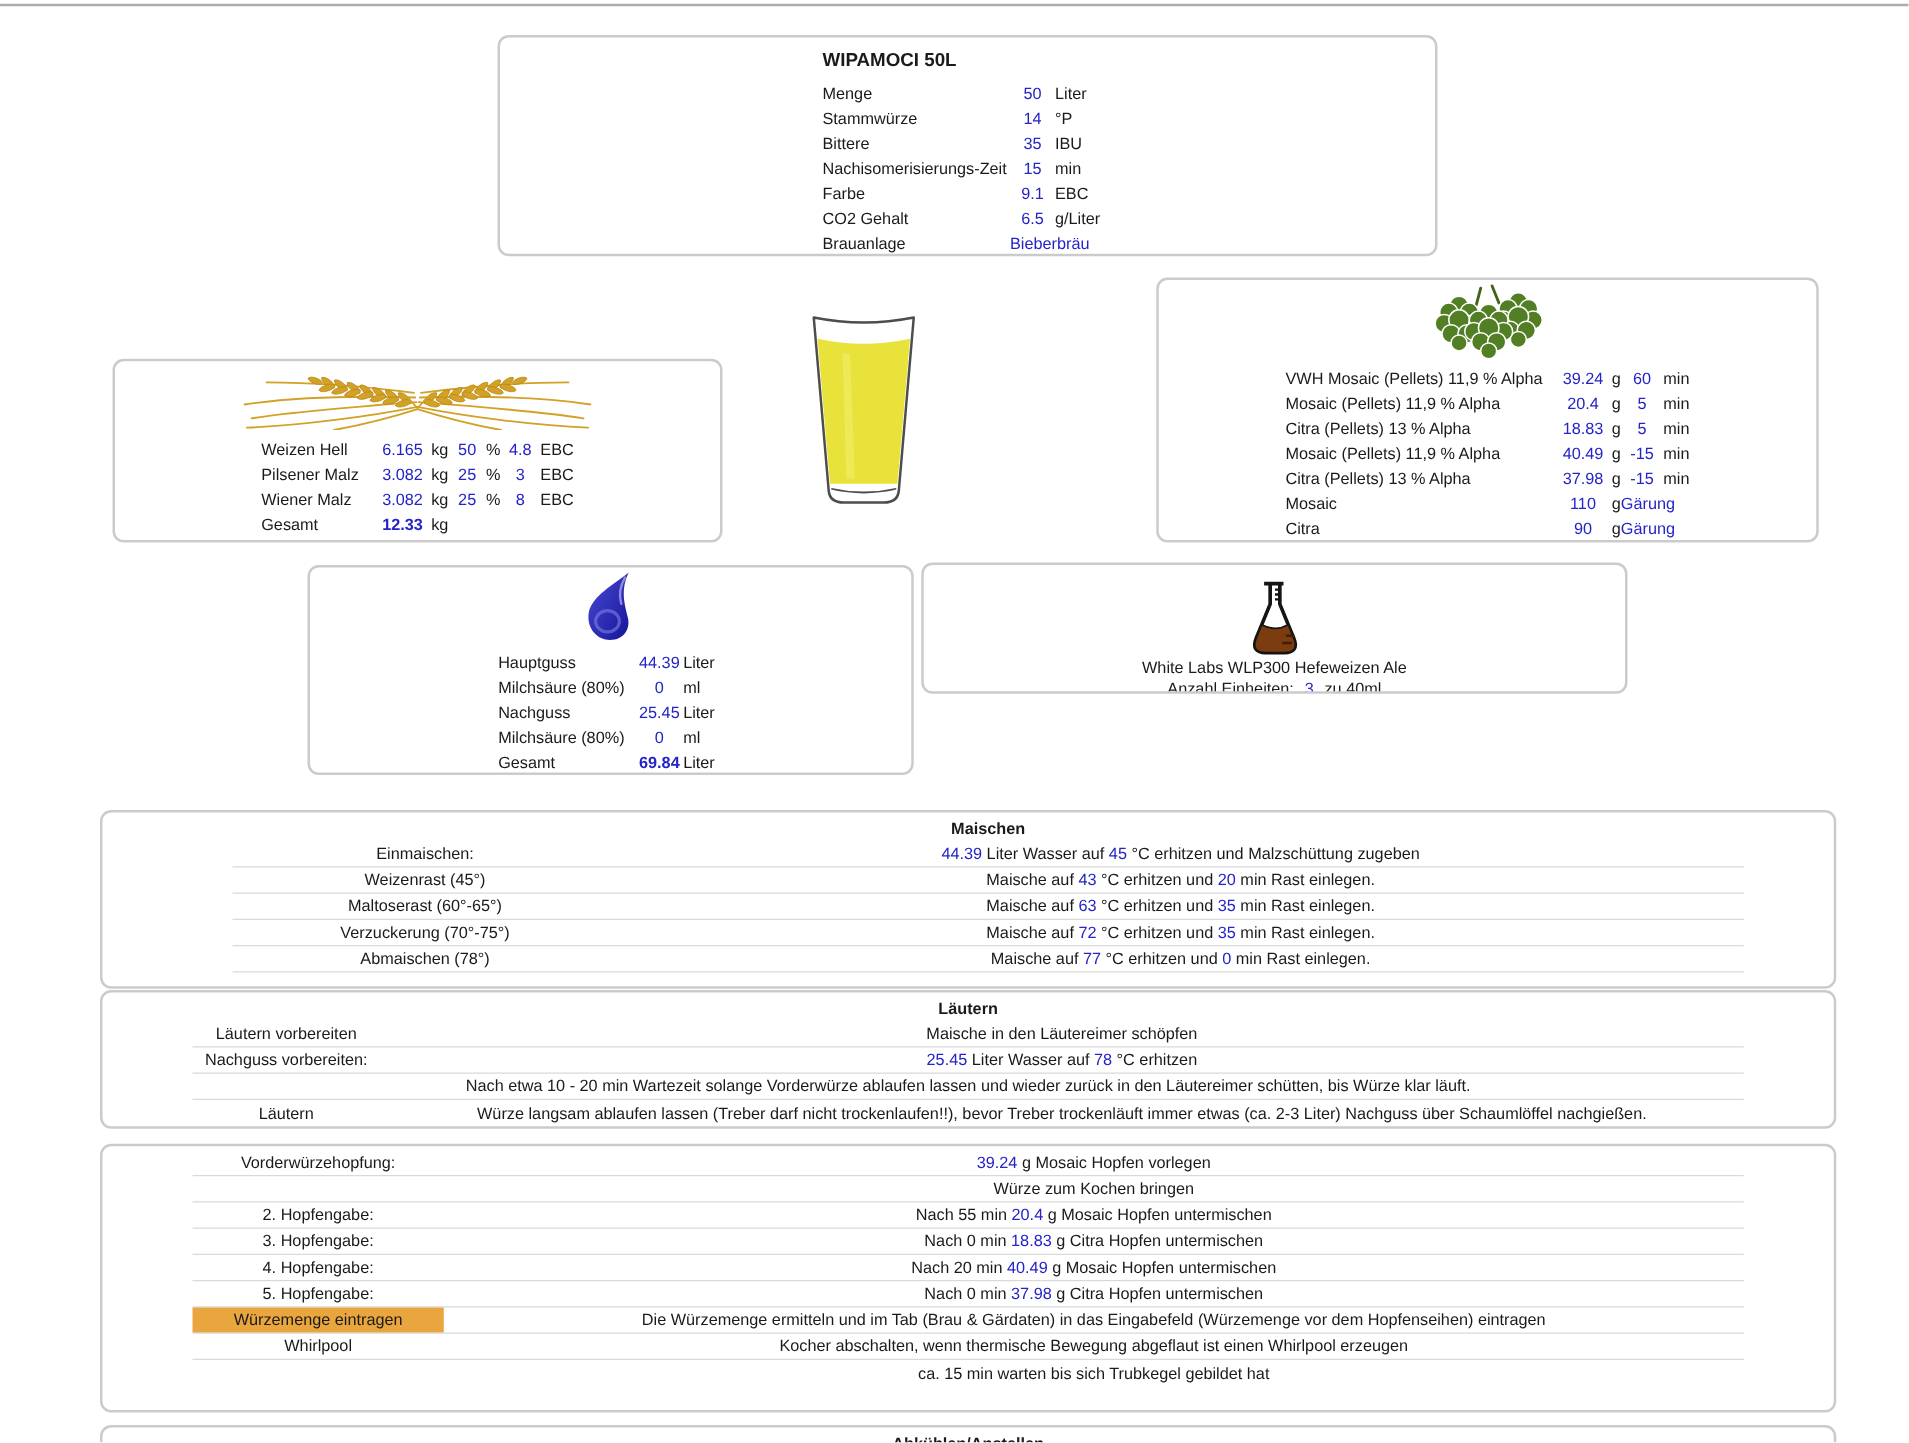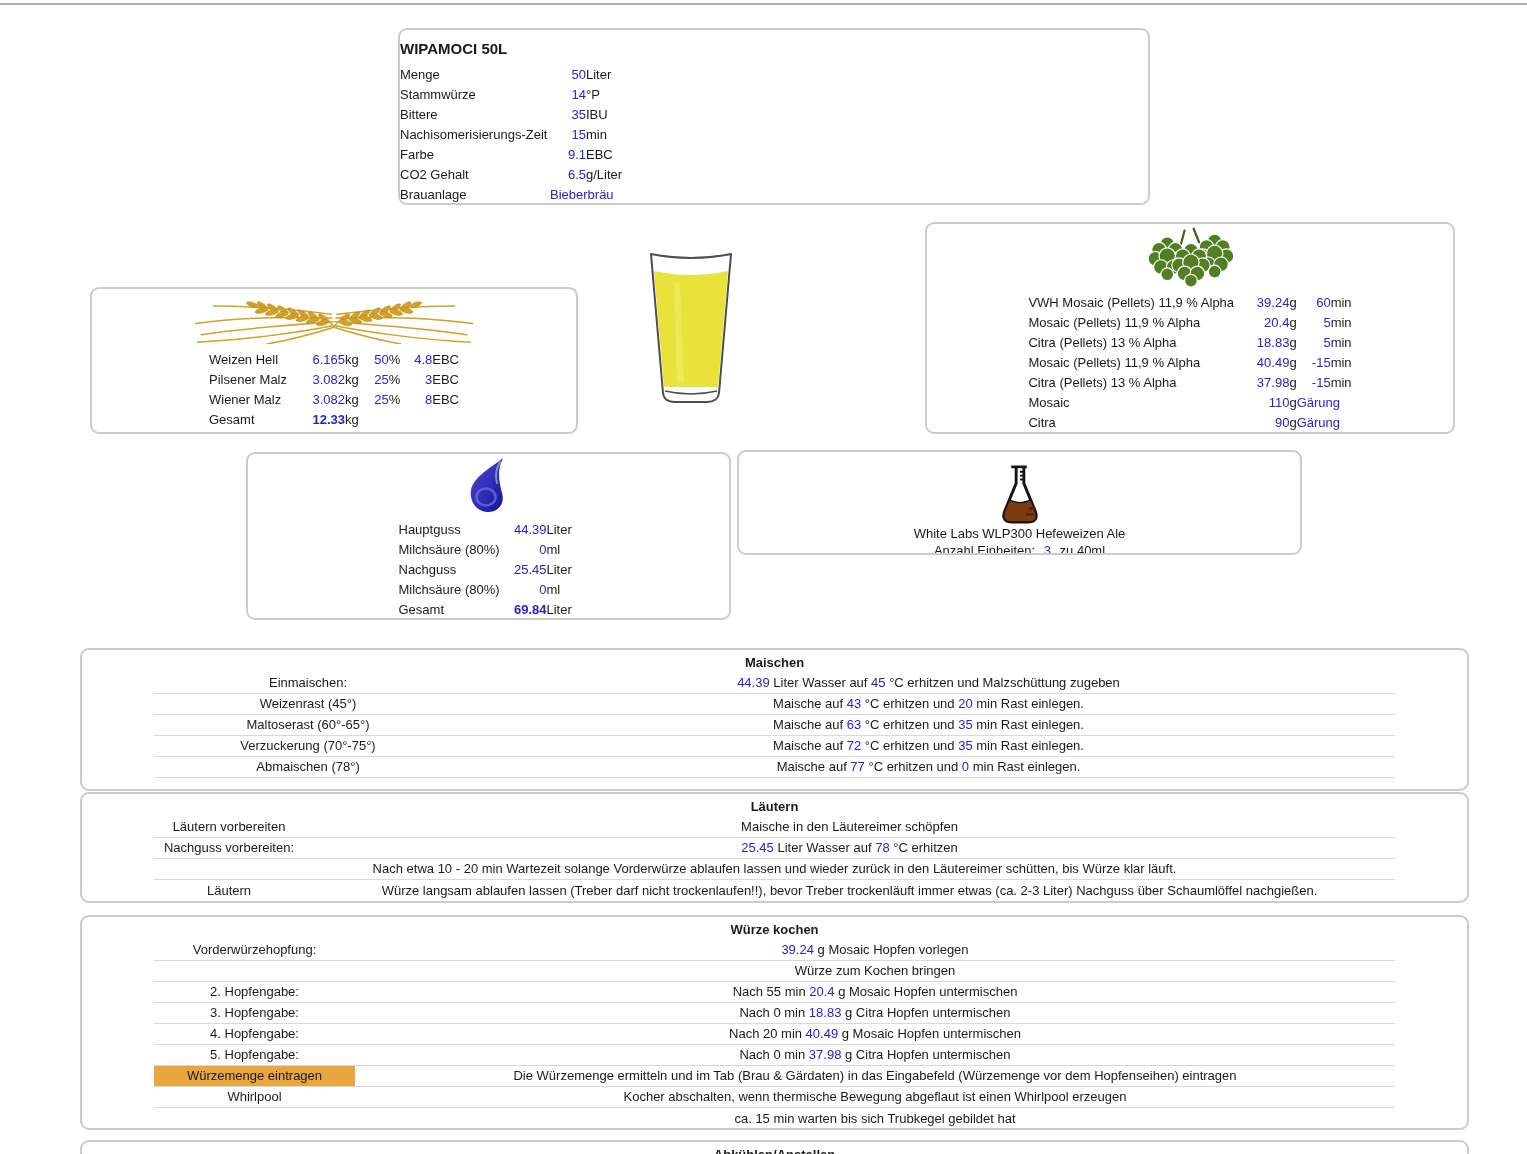--- a/index.html
+++ b/index.html
@@ -3,26 +3,26 @@
 <meta charset="utf-8">
 <style>
   html,body{margin:0;padding:0;background:#fff;}
   #page{position:relative;width:1527px;height:1154px;overflow:hidden;background:#fff;
         font-family:"Liberation Sans","DejaVu Sans",sans-serif;color:var(--text,#1a1a1a);font-size:13px;}
   #top-rule{position:absolute;left:0;top:3px;width:100%;height:2px;background:#adadad;}
   .box{position:absolute;background:#fff;border:2px solid var(--box-border,#cbcbcb);
        border-radius:9px;box-sizing:border-box;overflow:hidden;}
   table.itab{border-collapse:collapse;margin:16px auto;}
   .itab td{height:20px;padding:0;font-size:13px;white-space:nowrap;vertical-align:middle;}
-  .v{color:var(--value-blue,#2424c8);text-align:right;}
+  .v{color:var(--value-blue,#2424c8);text-align:center;}
   .u{padding-left:7px;text-align:left;}
   .b{font-weight:bold;}
   
   #recipe-card{left:398px;top:28px;width:752px;height:177px;padding-top:8px;}
-  #recipe-inner{}
+  #recipe-inner{margin-left:258px;}
   #recipe-title{font-size:15px;font-weight:bold;height:22px;line-height:22px;margin-bottom:4px;}
   #recipe-card table{margin:0;}
   .r-lbl{min-width:150px;text-align:left;}
   .r-val{min-width:36px;}
   .r-wide{color:var(--value-blue,#2424c8);text-align:left;}
   
   #malt-card{left:90px;top:287px;width:488px;height:147px;padding-top:3px;}
   #malt-card svg{display:block;margin:0 auto;}
   #malt-card table{margin-top:5px;}
   .m-name{min-width:90px;text-align:left;}
@@ -43,21 +43,21 @@
   #water-card table{margin-top:5px;}
   .w-name{min-width:110px;text-align:left;}
   .w-val{min-width:38px;}
   .w-unit{min-width:32px;}
   
   #yeast-card{left:737px;top:450px;width:565px;height:105px;padding-top:11px;}
   #yeast-card svg{display:block;margin:0 auto;}
   .y-line{text-align:center;height:16px;line-height:16px;margin-top:1px;}
   
   .section{left:80px;width:1389px;padding-top:3px;}
-  #sec-maischen{top:648px;height:143px;}
+  #sec-maischen{top:648px;height:143px;padding-left:32px;}
   #sec-lautern{top:792px;height:111px;}
   #sec-kochen{top:915px;height:215px;}
   #sec-abkuehlen{top:1140px;height:80px;}
   .sec-title{text-align:center;font-weight:bold;font-size:13px;height:20px;line-height:20px;}
   .sec-rows{margin:0 72px;}
   .srow{display:flex;align-items:center;min-height:21px;box-sizing:border-box;}
   .srow.sep{border-bottom:1px solid var(--row-separator,#d9d9d9);}
   .slbl{text-align:center;line-height:20px;}
   #sec-maischen .slbl{width:308px;}
   #sec-lautern .slbl{width:150px;}
@@ -369,21 +369,20 @@
         <div class="srow sep full">
           <div class="sdesc"><span>Nach etwa 10 - 20 min Wartezeit solange Vorderwürze ablaufen lassen und wieder zurück in den Läutereimer schütten, bis Würze klar läuft.</span></div>
         </div>
         <div class="srow">
           <div class="slbl">Läutern</div>
           <div class="sdesc"><span>Würze langsam ablaufen lassen (Treber darf nicht trockenlaufen!!), bevor Treber trockenläuft immer etwas (ca. 2-3 Liter) Nachguss über Schaumlöffel nachgießen.</span></div>
         </div>
       </div>
   </div>
   <div class="box section" id="sec-kochen">
-    <div class="sec-title">Würze kochen</div>
     <div class="sec-rows">
         <div class="srow sep">
           <div class="slbl">Vorderwürzehopfung:</div>
           <div class="sdesc"><span class="bv">39.24</span><span>  g Mosaic Hopfen vorlegen</span></div>
         </div>
         <div class="srow sep">
           <div class="slbl"></div>
           <div class="sdesc"><span>Würze zum Kochen bringen</span></div>
         </div>
         <div class="srow sep">

